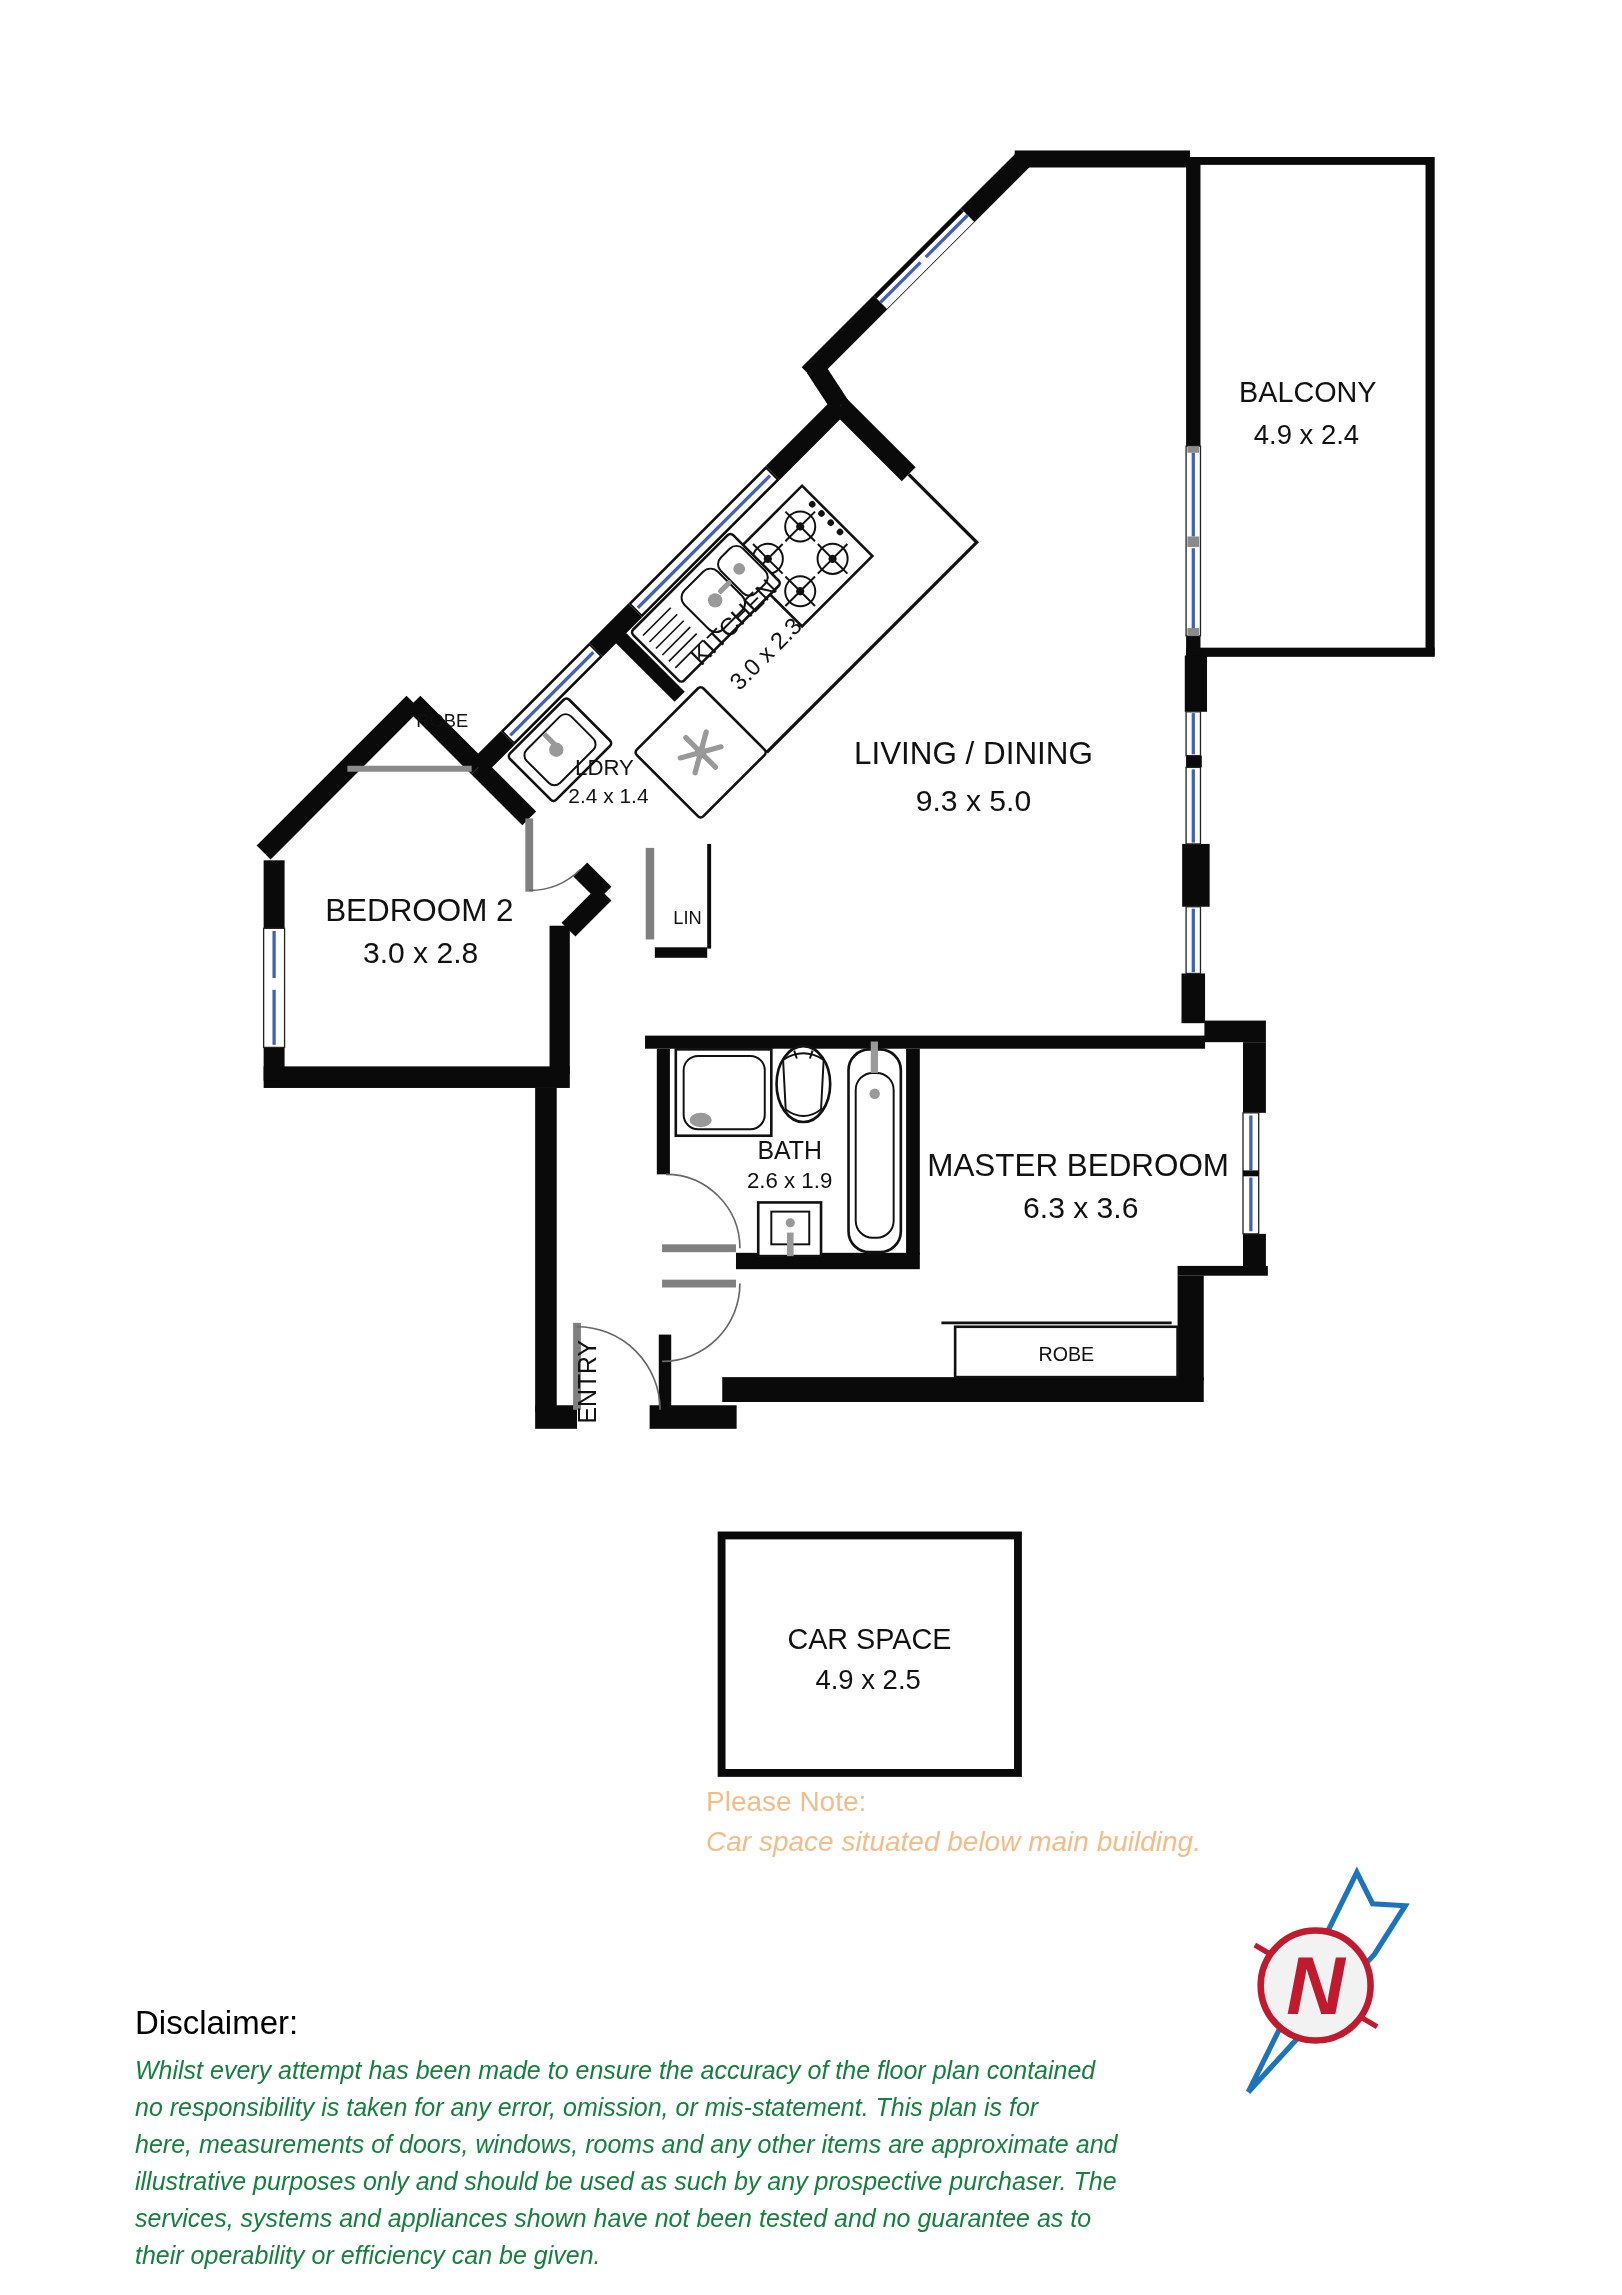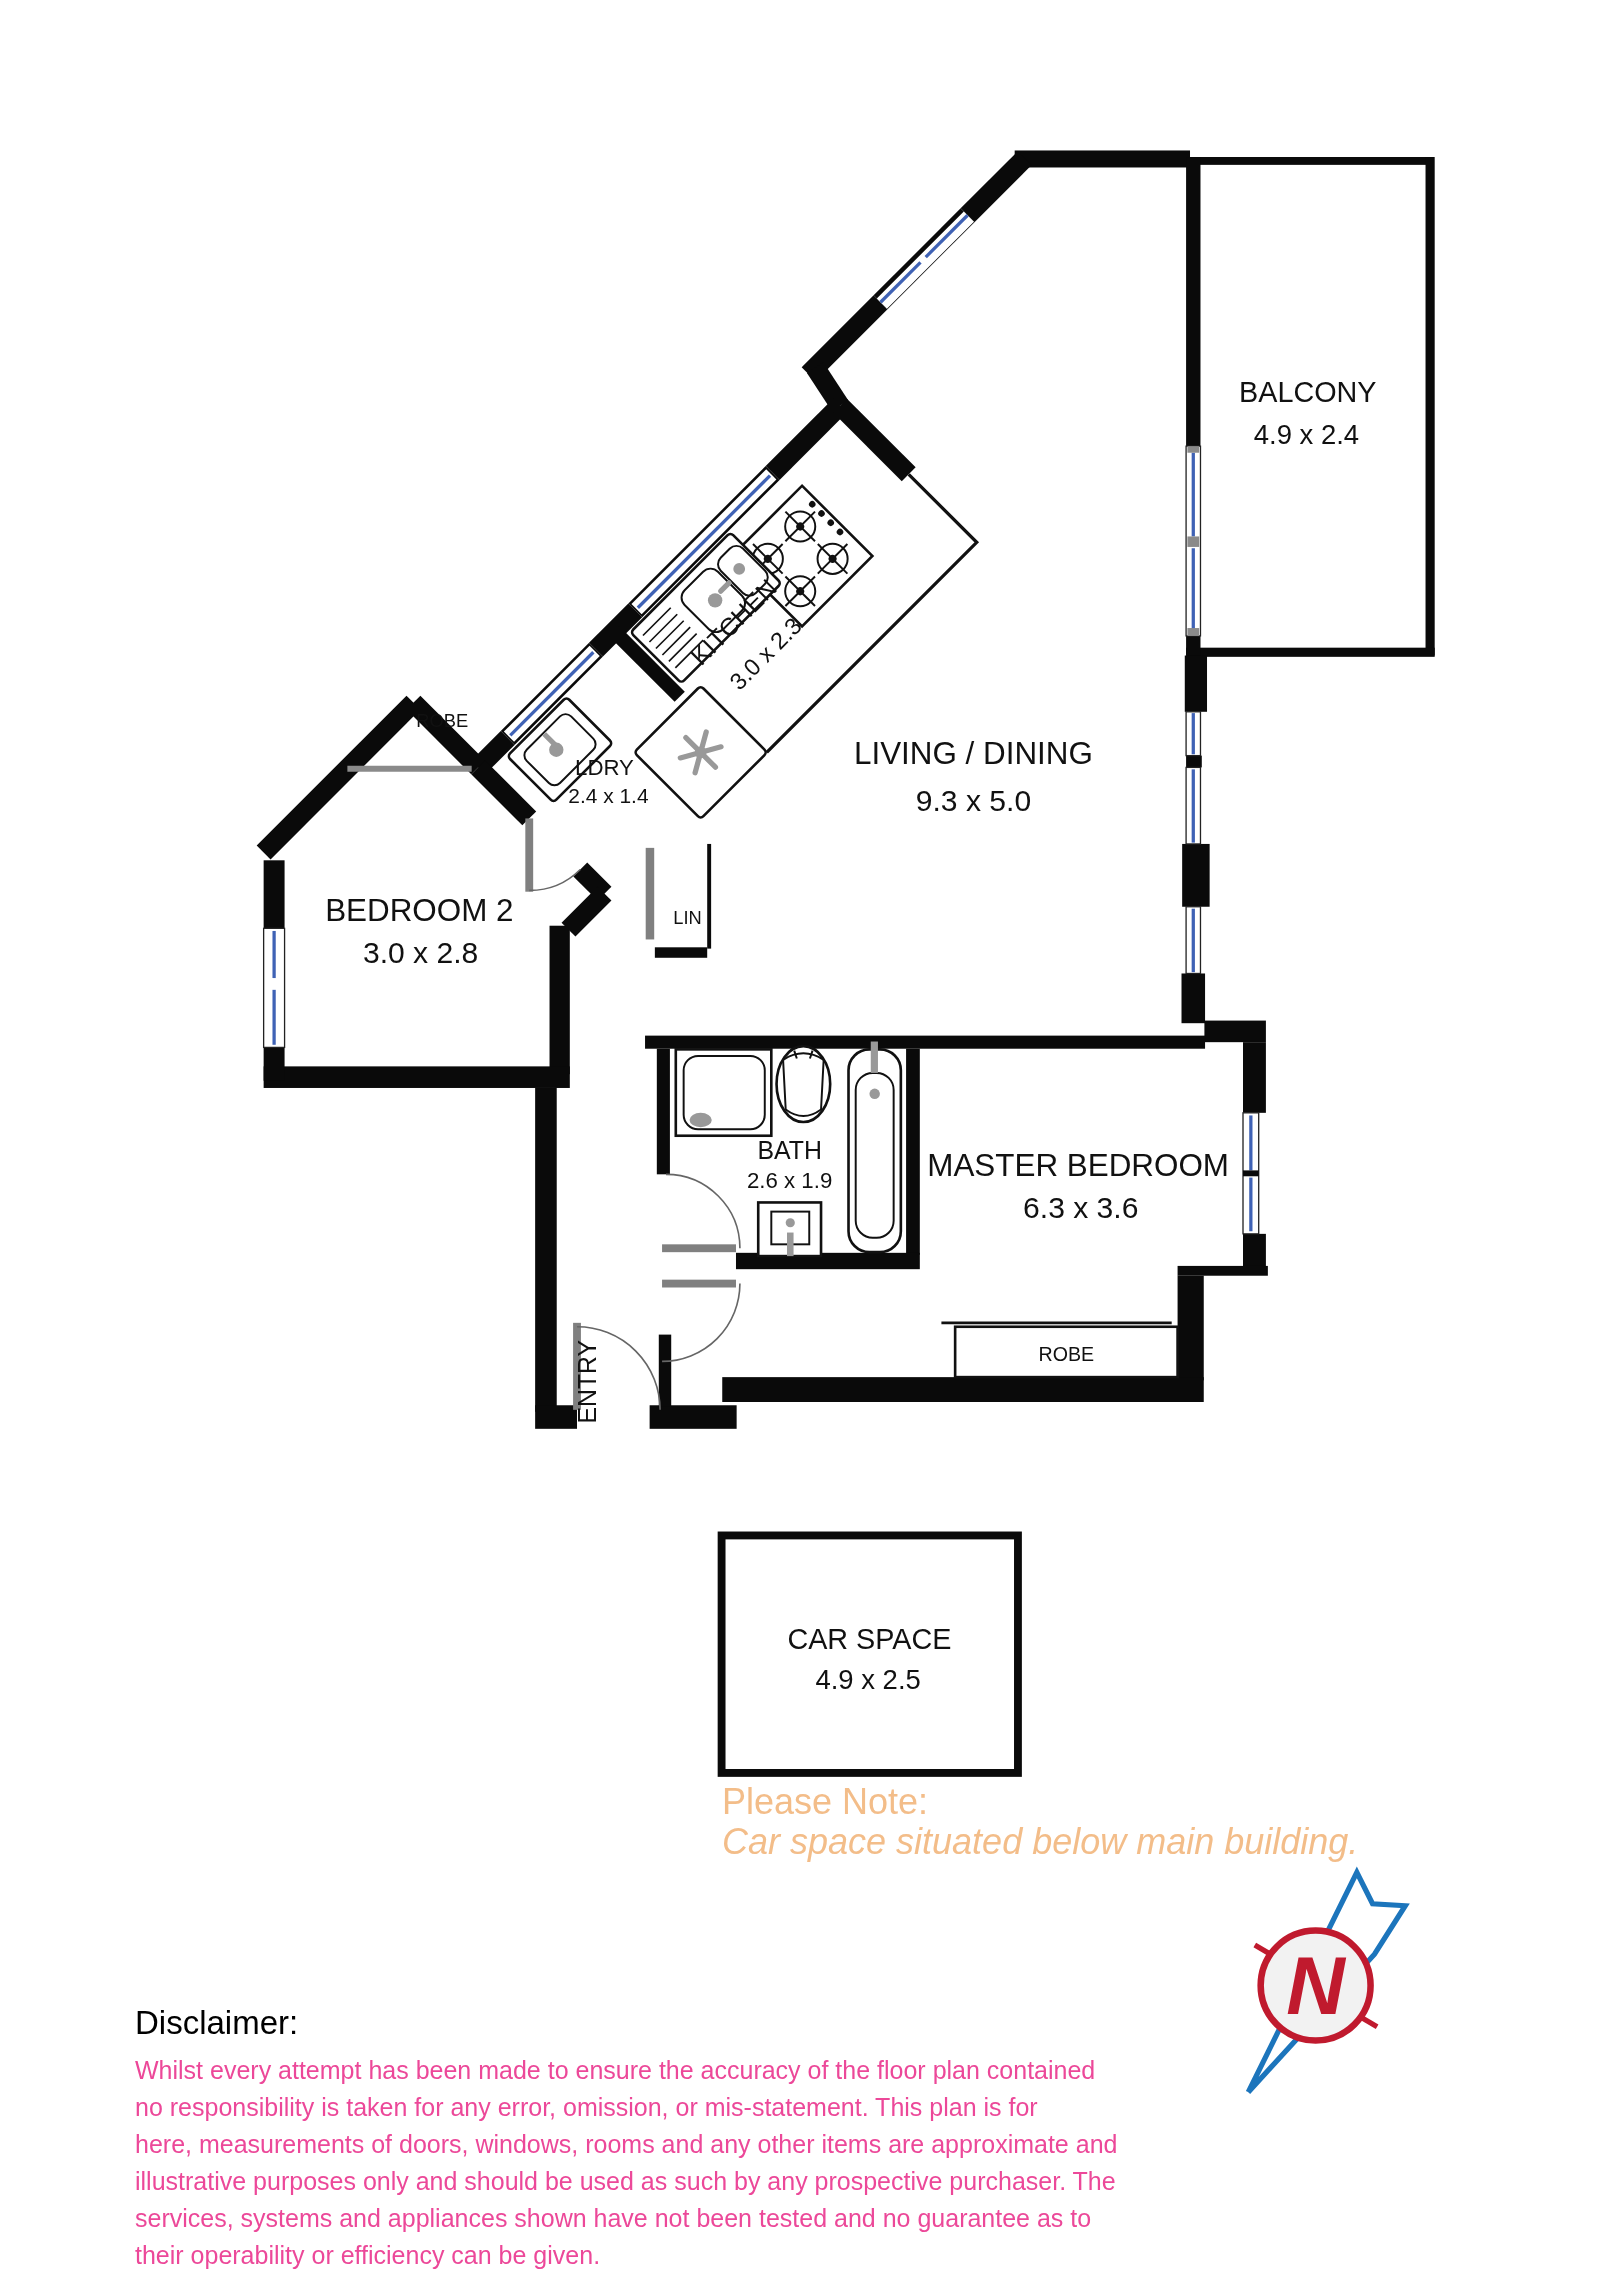--- a/index.html
+++ b/index.html
@@ -20,25 +20,25 @@
   .arc{stroke:#666;stroke-width:2.5;fill:none;}
   .fix{stroke:#111;stroke-width:4;fill:#fff;}
   .fix2{stroke:#111;stroke-width:3;fill:none;}
   .fixg{fill:#999;}
   .bench{stroke:#111;stroke-width:5;fill:none;}
   .lbl{fill:#111;text-anchor:middle;font-family:"Liberation Sans",sans-serif;}
   .f48{font-size:48px;} .f46{font-size:46px;} .f44{font-size:44px;} .f42{font-size:42px;}
   .f38{font-size:38px;} .f36{font-size:36px;} .f34{font-size:34px;} .f32{font-size:32px;}
   .f30{font-size:30px;} .f28{font-size:28px;}
 
-  .note{position:absolute;left:702px;font-size:36px;line-height:39px;}
+  .note{position:absolute;left:686px;font-size:28px;line-height:39px;}
   .note-title{top:1782px;}
   .note-body{top:1822px;font-style:italic;}
   .disc-title{position:absolute;left:115px;top:2004px;font-size:33px;color:#000;}
-  .disc-body{position:absolute;left:115px;top:2052px;font-size:25px;line-height:37px;color:#ec4899;width:1021px;}
+  .disc-body{position:absolute;left:115px;top:2052px;font-size:25px;line-height:37px;color:#15803d;width:1021px;font-style:italic;}
 </style>
 </head>
 <body>
 
 <div class="page">
 
 <svg width="1623" height="2295" viewBox="0 0 2480 3508">
 
   <g>
     <rect class="wall" x="1520" y="230" width="268" height="26"></rect>

